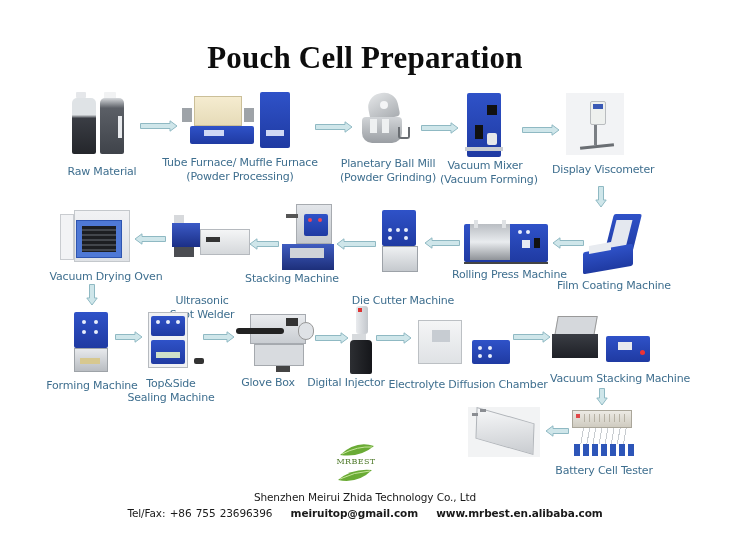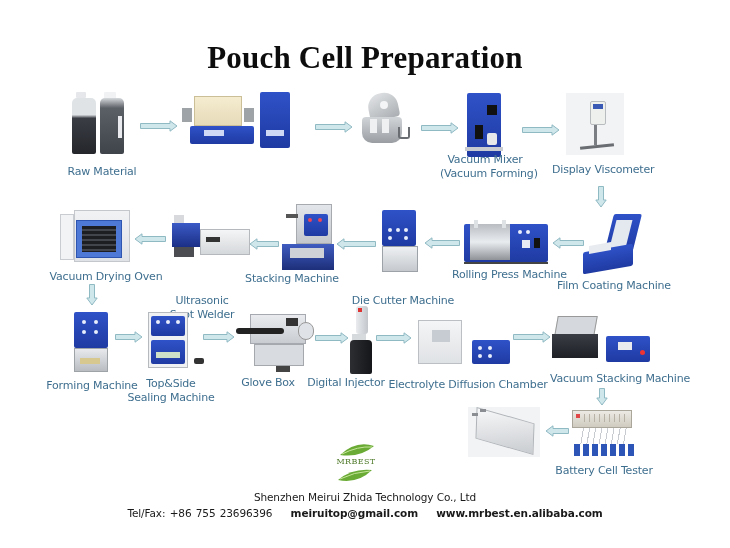--- a/index.html
+++ b/index.html
@@ -60,53 +60,57 @@
 <div class="pic" style="left:180px;top:92px;width:125px;height:58px;">
   <div style="position:absolute;left:2px;top:16px;width:10px;height:14px;background:#9ea3a8;"></div>
   <div style="position:absolute;left:14px;top:4px;width:48px;height:30px;background:linear-gradient(180deg,#f5ecd0 0%,#e6dbb8 100%);border:1px solid #cbbf98;"></div>
   <div style="position:absolute;left:64px;top:16px;width:10px;height:14px;background:#9ea3a8;"></div>
   <div style="position:absolute;left:10px;top:34px;width:64px;height:18px;" class="blue"></div>
   <div style="position:absolute;left:24px;top:38px;width:20px;height:6px;background:#cfd8f5;"></div>
   <div style="position:absolute;left:80px;top:0;width:30px;height:56px;" class="blue"></div>
   <div style="position:absolute;left:86px;top:38px;width:18px;height:6px;background:#cfd8f5;"></div>
 </div>
 <div class="label" style="left:160px;top:156px;width:160px;">
+  <div>Tube Furnace/ Muffle Furnace</div>
+  <div>(Powder Processing)</div>
 </div>
 
 <div class="arrow" style="left:315px;top:121px;">
   <svg width="38" height="12" viewBox="0 0 38 12">
       <path d="M0.5 3.5 H30 V0.8 L37 6 L30 11.2 V8.5 H0.5 Z" fill="#cfe6ea" stroke="#8fb9c3" stroke-width="1"></path>
     </svg>
 </div>
 
 <div class="pic" style="left:362px;top:93px;width:55px;height:58px;">
   <div style="position:absolute;left:6px;top:0;width:30px;height:26px;background:linear-gradient(160deg,#e4e6e8,#a9adb1);border-radius:14px 14px 4px 4px;transform:rotate(-12deg);"></div>
   <div style="position:absolute;left:18px;top:8px;width:8px;height:8px;border-radius:50%;background:#f4f5f6;"></div>
   <div style="position:absolute;left:0;top:24px;width:40px;height:26px;background:linear-gradient(180deg,#d2d5d8,#9a9ea3);border-radius:4px 4px 10px 10px;"></div>
   <div style="position:absolute;left:8px;top:26px;width:7px;height:14px;background:#eef0f1;"></div>
   <div style="position:absolute;left:20px;top:26px;width:7px;height:14px;background:#eef0f1;"></div>
   <div style="position:absolute;left:36px;top:34px;width:12px;height:12px;border:2px solid #6a6e73;border-top:none;border-radius:0 0 3px 3px;"></div>
 </div>
 <div class="label" style="left:330px;top:157px;width:116px;">
+  <div>Planetary Ball Mill</div>
+  <div>(Powder Grinding)</div>
 </div>
 
 <div class="arrow" style="left:421px;top:122px;">
   <svg width="38" height="12" viewBox="0 0 38 12">
       <path d="M0.5 3.5 H30 V0.8 L37 6 L30 11.2 V8.5 H0.5 Z" fill="#cfe6ea" stroke="#8fb9c3" stroke-width="1"></path>
     </svg>
 </div>
 
 <div class="pic" style="left:465px;top:93px;width:40px;height:66px;">
   <div style="position:absolute;left:2px;top:0;width:34px;height:64px;" class="blue"></div>
   <div style="position:absolute;left:22px;top:12px;width:10px;height:10px;background:#111;"></div>
   <div style="position:absolute;left:10px;top:32px;width:8px;height:14px;background:#111;"></div>
   <div style="position:absolute;left:22px;top:40px;width:10px;height:12px;background:#e6e8ea;border-radius:2px;"></div>
   <div style="position:absolute;left:0;top:54px;width:38px;height:4px;background:#c8ccd1;"></div>
 </div>
-<div class="label" style="left:440px;top:153px;width:90px;">
+<div class="label" style="left:440px;top:159px;width:90px;">
   <div>Vacuum Mixer</div>
   <div>(Vacuum Forming)</div>
 </div>
 
 <div class="arrow" style="left:522px;top:124px;">
   <svg width="38" height="12" viewBox="0 0 38 12">
       <path d="M0.5 3.5 H30 V0.8 L37 6 L30 11.2 V8.5 H0.5 Z" fill="#cfe6ea" stroke="#8fb9c3" stroke-width="1"></path>
     </svg>
 </div>
 

